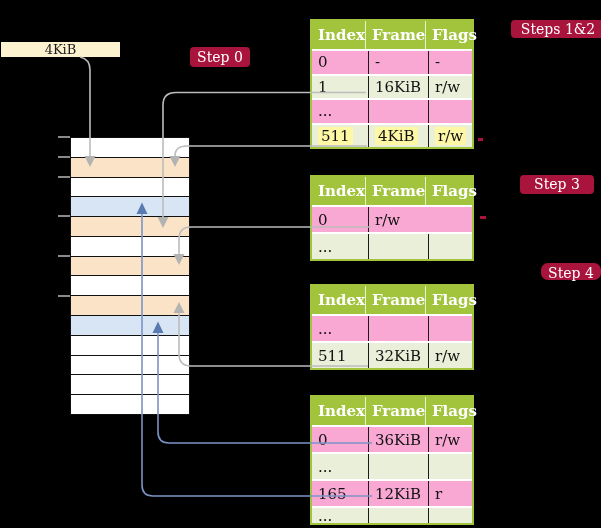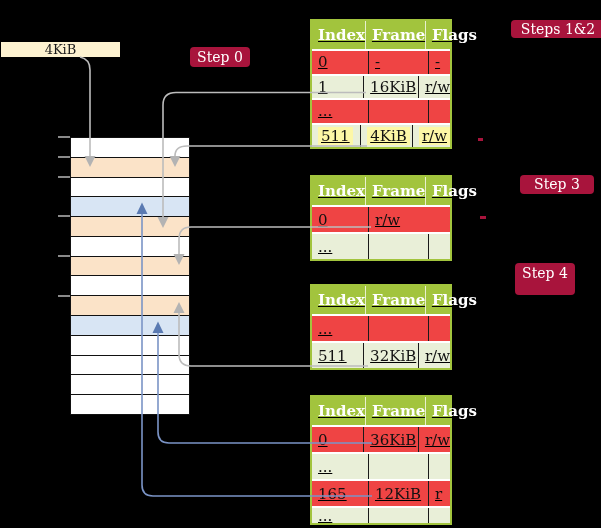--- a/index.html
+++ b/index.html
@@ -14,36 +14,36 @@
     line-height:15px;text-align:center;
   }
   
   .badge{
     position:absolute;background:var(--badge-red,#a8143c);color:#fff;
     font-size:14px;text-align:center;border-radius:4px;white-space:nowrap;
   }
   #badge-step0{left:190px;top:47px;width:60px;height:20px;line-height:20px;}
   #badge-steps12{left:511px;top:20px;width:94px;height:18px;line-height:18px;}
   #badge-step3{left:520px;top:157px;width:74px;height:19px;line-height:19px;margin-top:18px;}
-  #badge-step4{left:515px;top:263px;width:60px;height:32px;line-height:20px;}
+  #badge-step4{left:541px;top:263px;width:60px;height:17px;line-height:20px;border-radius:7px;}
   
   #memory-column{
     position:absolute;left:70px;top:137px;width:120px;height:278px;
     border:1px solid #111;box-sizing:border-box;display:flex;flex-direction:column;
   }
   .mem-row{flex:1;border-bottom:1px solid #111;}
   .mem-row:last-child{border-bottom:none;}
   .mem-row.white{background:#fff;}
   .mem-row.orange{background:var(--orange,#fbe3c8);}
   .mem-row.blue{background:var(--blue,#d8e5f4);}
   .tick{position:absolute;left:58px;width:12px;height:2px;background:#8a8a8a;}
   
   .pt{
-    position:absolute;left:310px;width:142px;box-sizing:border-box;
-    border:2px solid var(--header-green,#a2c43d);background:#ef4444;text-decoration:underline;
+    position:absolute;left:310px;width:164px;box-sizing:border-box;
+    border:2px solid var(--header-green,#a2c43d);background:#f9a8d4;
   }
   #pt-0{top:19px;} #pt-1{top:175px;} #pt-2{top:284px;} #pt-3{top:395px;}
   .pt-header{display:flex;background:var(--header-green,#a2c43d);height:28px;}
   .pt-header .cell{
     color:#fff;font-weight:bold;font-size:15px;line-height:28px;
     box-sizing:border-box;padding-left:6px;
   }
   .pt-header .cell + .cell{border-left:1.5px solid rgba(255,255,255,.75);text-align:right;}
   .pt-row{display:flex;height:22.5px;border-top:2px solid #fff;}
   #pt-1 .pt-row,#pt-2 .pt-row,#pt-3 .pt-row{height:25px;}

